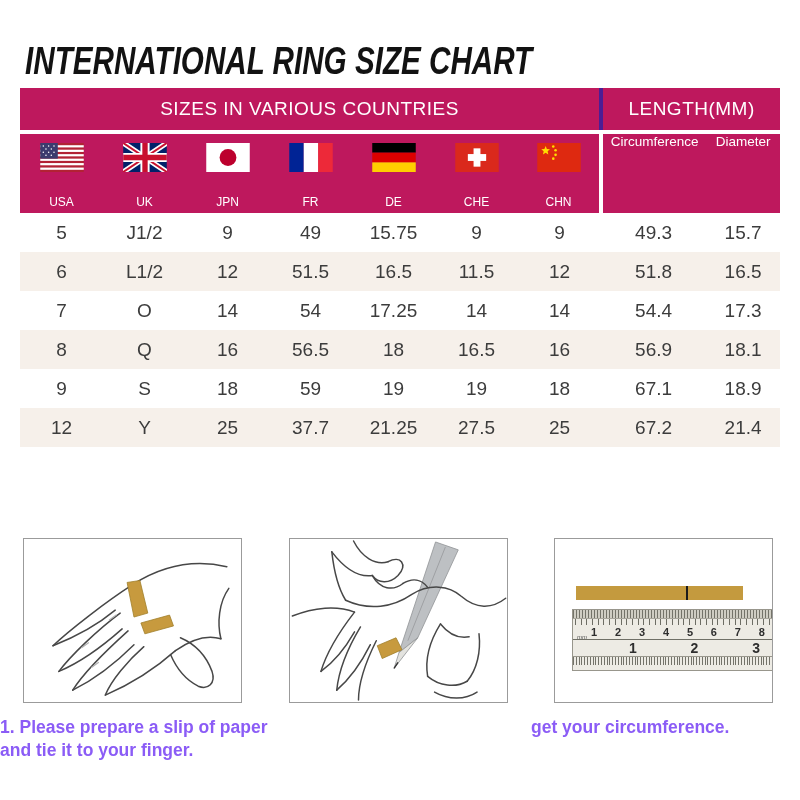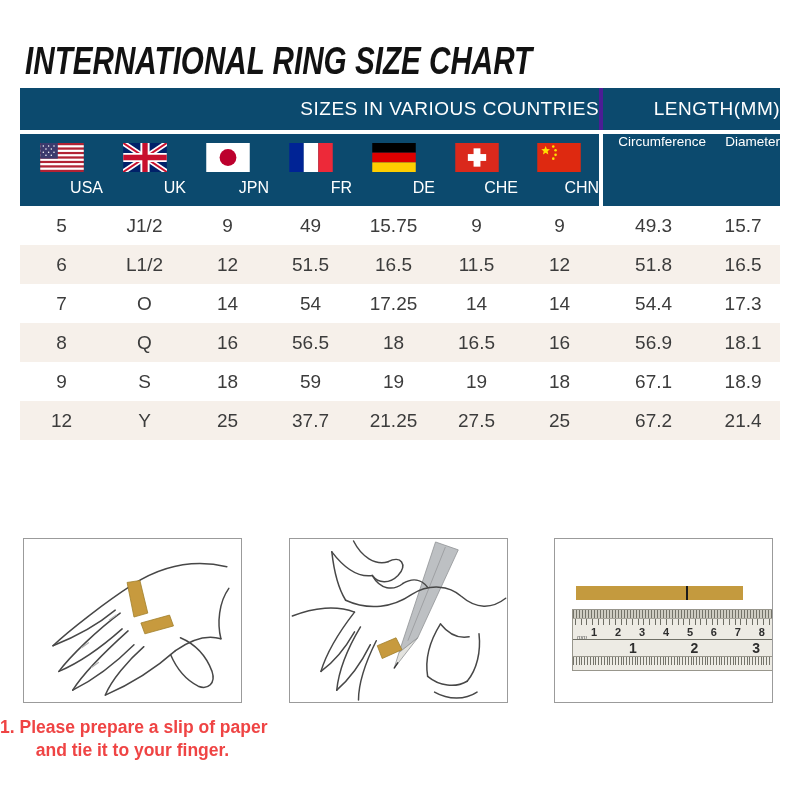--- a/index.html
+++ b/index.html
@@ -12,36 +12,36 @@
   .title{
     position:absolute;left:25px;top:40px;margin:0;
     font-size:38px;font-weight:bold;font-style:italic;
     letter-spacing:0px;color:#121212;white-space:nowrap;
     transform:scaleX(0.78);transform-origin:left top;
   }
   
   .table-wrap{position:absolute;left:20px;top:88px;width:760px;}
   table{border-collapse:collapse;width:760px;table-layout:fixed;}
   th,td{padding:0;text-align:center;font-weight:normal;}
-  .hd{background:#0c4a6e;color:#ffffff;text-align:right;}
+  .hd{background:#be185d;color:#ffffff;}
   tr.group-row th{height:42px;font-size:19px;letter-spacing:0.5px;}
   th.len-hd{border-left:4px solid #4c1d95;}
   tr.group-row th{border-bottom:4px solid #fff;}
   tr.flags-row th{height:62px;vertical-align:top;}
   tr.flags-row th.country .flag{display:block;margin:9px auto 0;}
-  tr.flags-row th.country .code{display:block;margin-top:7px;font-size:16px;}
+  tr.flags-row th.country .code{display:block;margin-top:23px;font-size:12px;}
   th.circ{border-left:4px solid #fff;}
-  th.circ,th.diam{vertical-align:bottom;font-size:13.5px;padding-bottom:10px;}
+  th.circ,th.diam{vertical-align:bottom;font-size:13.5px;padding-bottom:17px;}
   tbody td{height:39px;font-size:19px;color:#3c3c3c;}
   tbody tr.alt{background:#f6f0ea;}
   
   .steps{position:absolute;left:23px;top:538px;width:750px;display:flex;justify-content:space-between;}
   .step{width:219px;position:relative;}
   .panel{width:219px;height:165px;border:1px solid #9b9b9b;box-sizing:border-box;background:#fff;position:relative;overflow:hidden;}
-  .caption{margin-top:13px;width:265px;margin-left:-23px;text-align:center;font-weight:bold;font-size:17.5px;line-height:1.32;color:#ef4444;}
+  .caption{margin-top:13px;width:265px;margin-left:-23px;text-align:left;font-weight:bold;font-size:17.5px;line-height:1.32;color:#8b5cf6;}
   .caption span{display:block;white-space:nowrap;}
   .hand{stroke:#474747;stroke-width:1.5;fill:none;stroke-linecap:round;}
   .hand-soft{stroke:#b0b0b0;stroke-width:1.2;fill:none;stroke-linecap:round;}
   .paper{fill:#c79a3e;stroke:#a07f2a;stroke-width:0.8;}
   
   .strip{position:absolute;left:21px;top:47px;width:167px;height:14px;background:#c49a3e;}
   .strip-mark{position:absolute;left:66%;top:0;width:2px;height:100%;background:#1b1b1b;}
   .ruler{position:absolute;left:17px;top:70px;width:201px;height:62px;background:#edebe4;border:1px solid #98968c;box-sizing:border-box;}
   .r-top{height:8px;background-color:#cfcdc3;background-image:repeating-linear-gradient(90deg,rgba(85,85,75,0.75) 0 1px,transparent 1px 3px);border-bottom:1px solid #a7a59b;}
   .r-ticks{height:6px;margin:0 2px;background-image:repeating-linear-gradient(90deg,#6d6d64 0 1px,transparent 1px 5.7px);}
@@ -316,16 +316,17 @@
         <div class="r-mid"></div>
         <div class="r-inch-nums">
           <span>1</span>
           <span>2</span>
           <span>3</span>
         </div>
         <div class="r-bottom"></div>
       </div>
     </div>
     <figcaption class="caption">
+      <span>get your circumference.</span>
     </figcaption>
   </figure>
 
 </div>
 
 </body></html>

